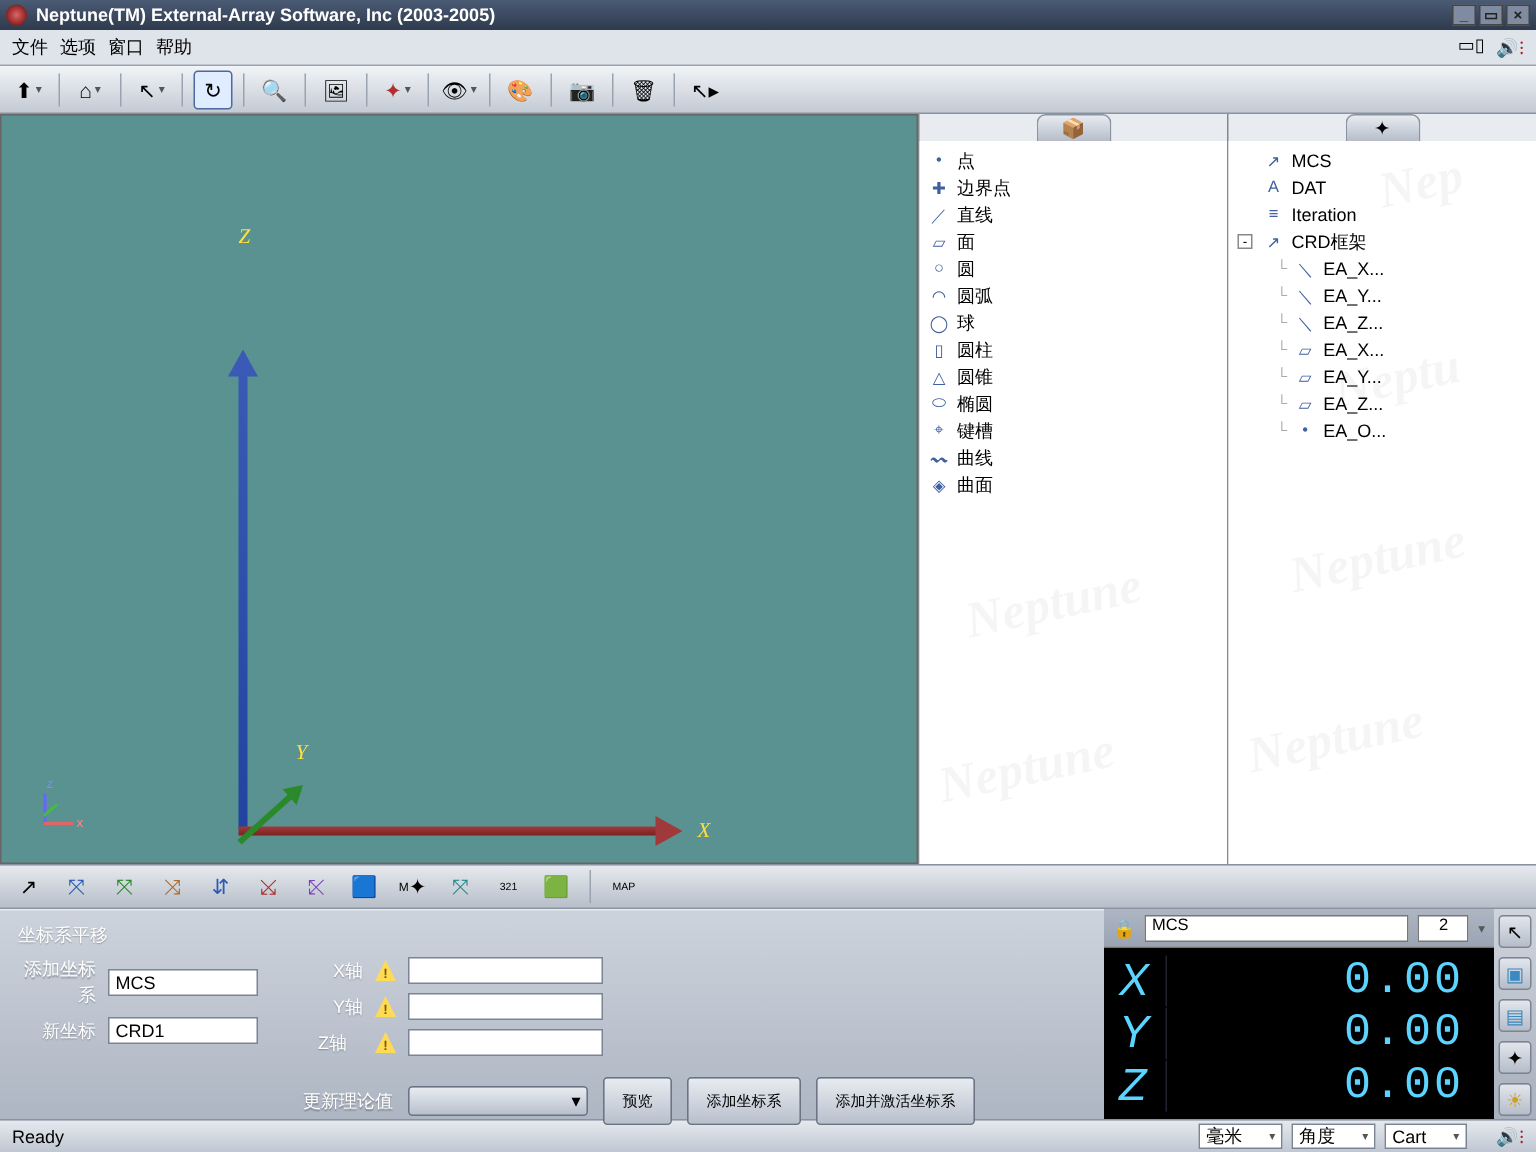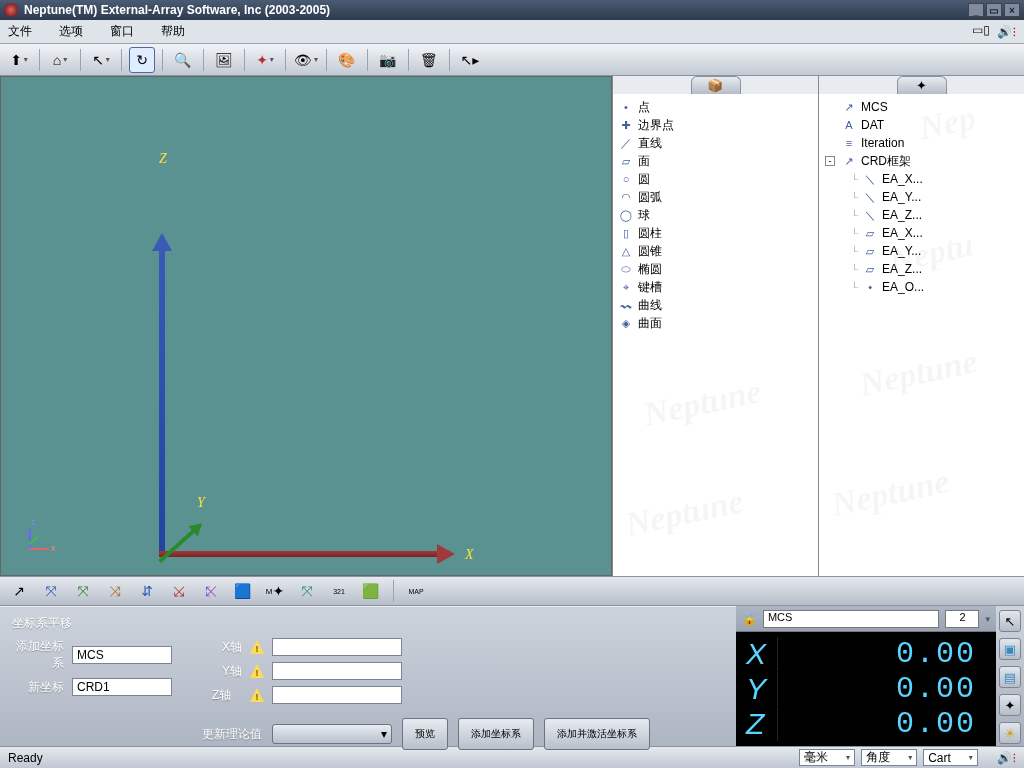--- a/index.html
+++ b/index.html
@@ -1,21 +1,21 @@
 <!DOCTYPE html>
 <html><head>
 <meta charset="utf-8">
 <style>
 * { margin:0; padding:0; box-sizing:border-box; font-family:"Microsoft YaHei","SimSun",Arial,sans-serif; font-size:12px; }
 body { width:1024px; height:768px; background:#c4cbd4; overflow:hidden; position:relative; }
 .titlebar { height:20px; background:linear-gradient(#4a5b74,#2e3a4d); color:#fff; display:flex; align-items:center; padding:0 4px; font-weight:bold; font-size:11px; }
 .titlebar .logo { width:14px; height:14px; background:radial-gradient(#d66,#600); border-radius:50%; margin-right:6px; }
 .titlebar .spacer { flex:1; }
 .titlebar .winbtn { width:16px; height:14px; margin-left:2px; background:#7e8ba0; border:1px solid #444; display:inline-flex; align-items:center; justify-content:center; font-size:10px; color:#222; cursor:pointer; }
-.menubar { height:24px; background:#dfe4ea; border-bottom:1px solid #9aa3b0; display:flex; align-items:center; padding:0 8px; gap:27px; }
+.menubar { height:24px; background:#dfe4ea; border-bottom:1px solid #9aa3b0; display:flex; align-items:center; padding:0 8px; gap:8px; }
 .menubar span { cursor:pointer; }
 .menubar .right { margin-left:auto; display:flex; gap:8px; }
 .toolbar { height:32px; background:linear-gradient(#f2f4f7,#c3cad4); border-bottom:1px solid #8a93a0; display:flex; align-items:center; padding:0 6px; gap:4px; }
 .tbtn { width:26px; height:26px; display:flex; align-items:center; justify-content:center; border:1px solid transparent; border-radius:3px; cursor:pointer; font-size:14px; }
 .tbtn.dd::after { content:"▾"; font-size:8px; margin-left:2px; color:#555; }
 .tbtn.active { background:#e0ecff; border-color:#4a6aa0; }
 .tsep { width:1px; height:22px; background:#9aa3b0; margin:0 3px; }
 .mainrow { height:500px; display:flex; }
 .viewport { width:612px; height:500px; background:#5a9191; position:relative; border:1px solid #666; }
 .axis { position:absolute; }

